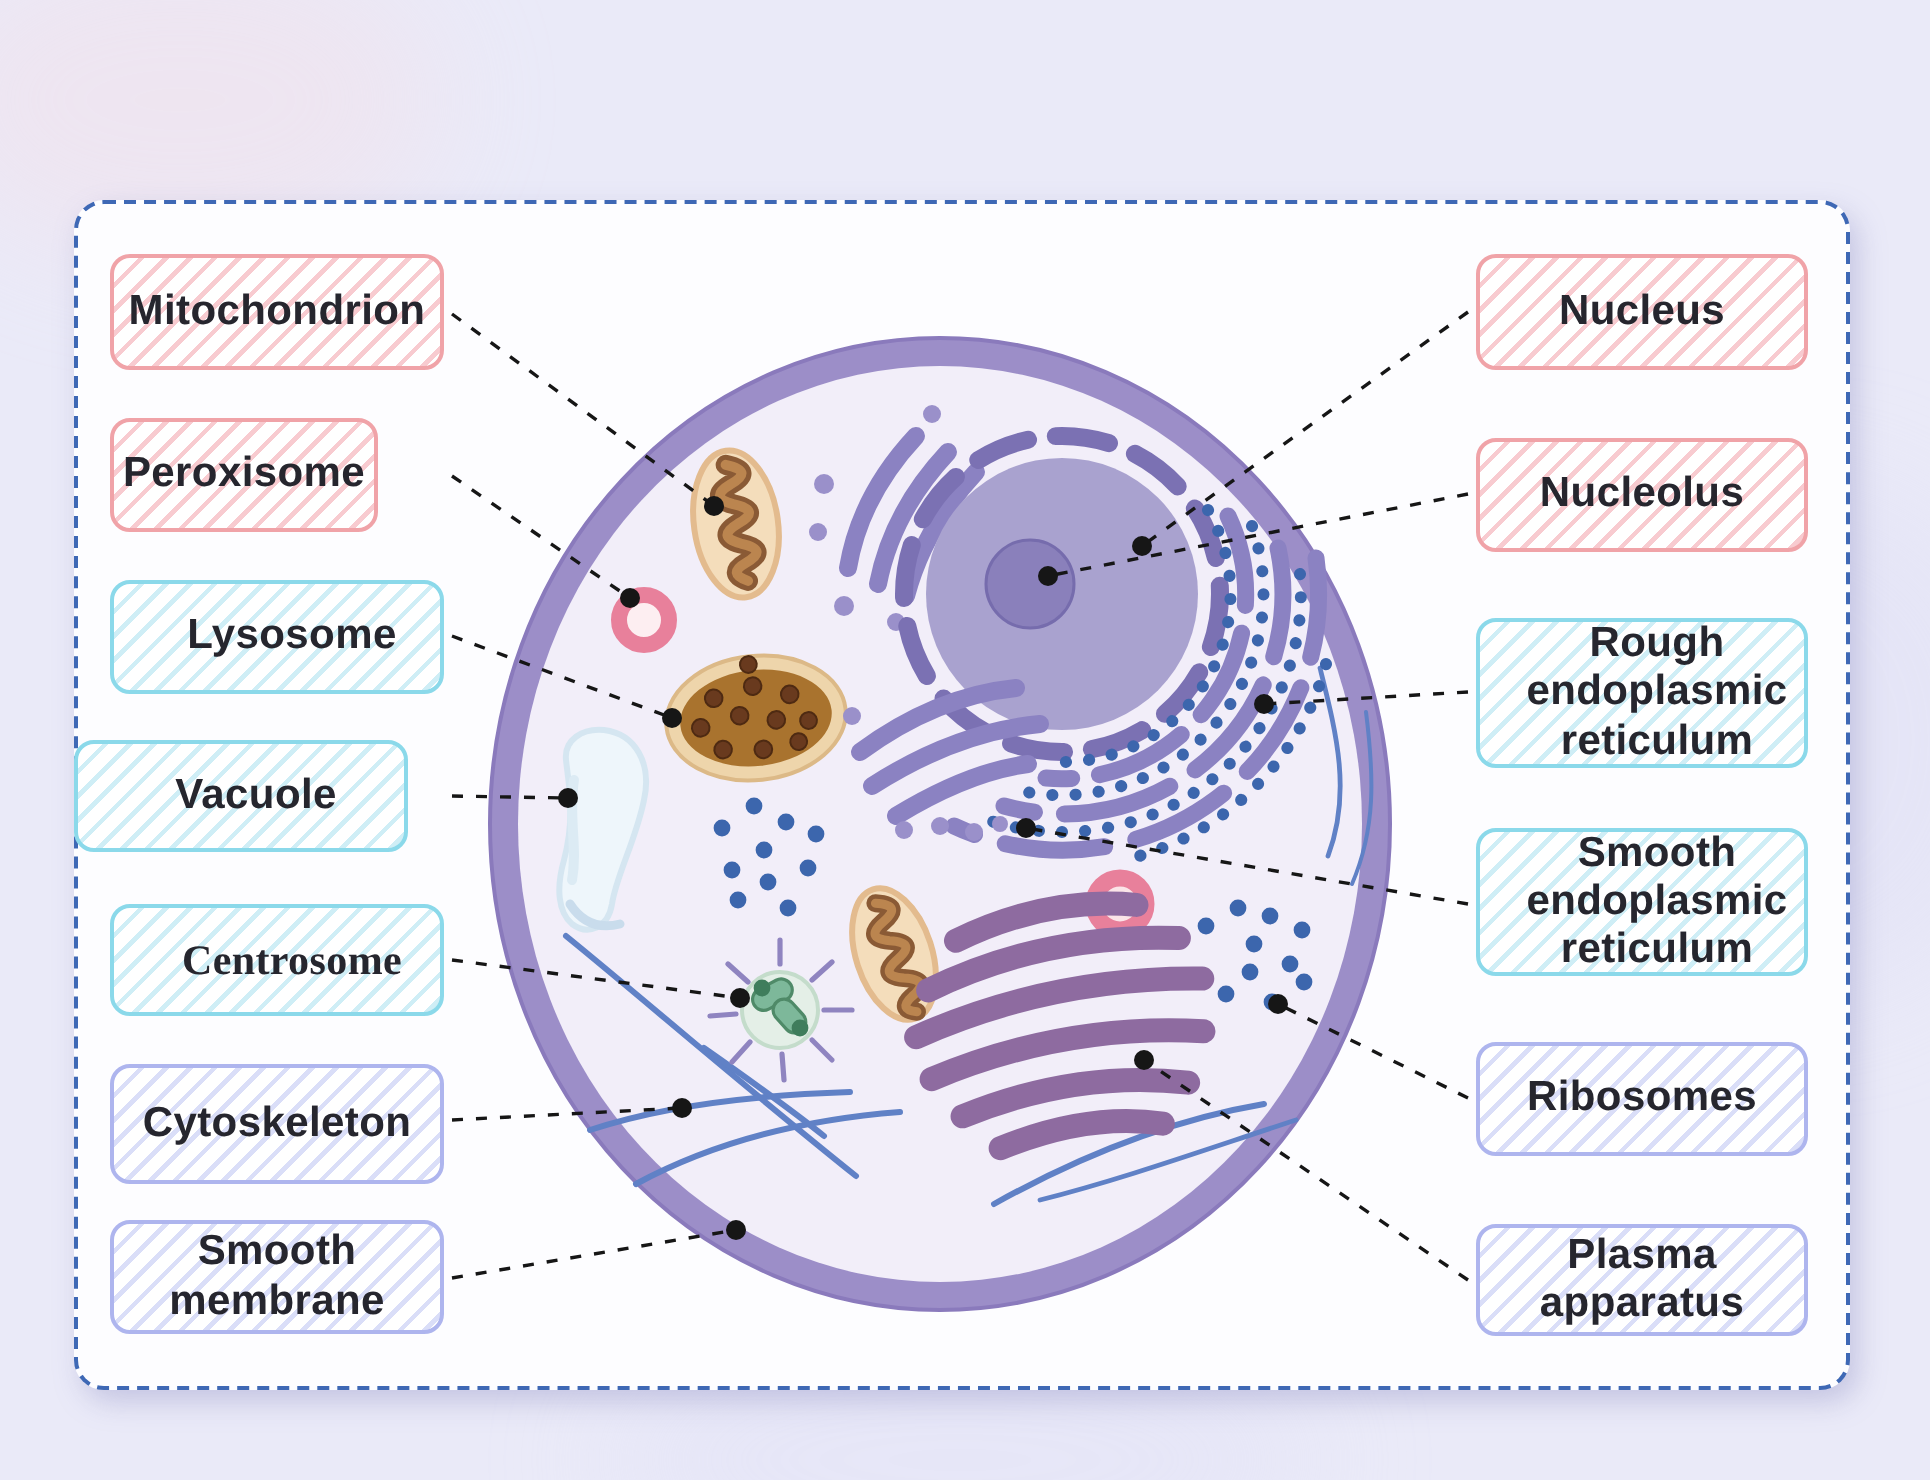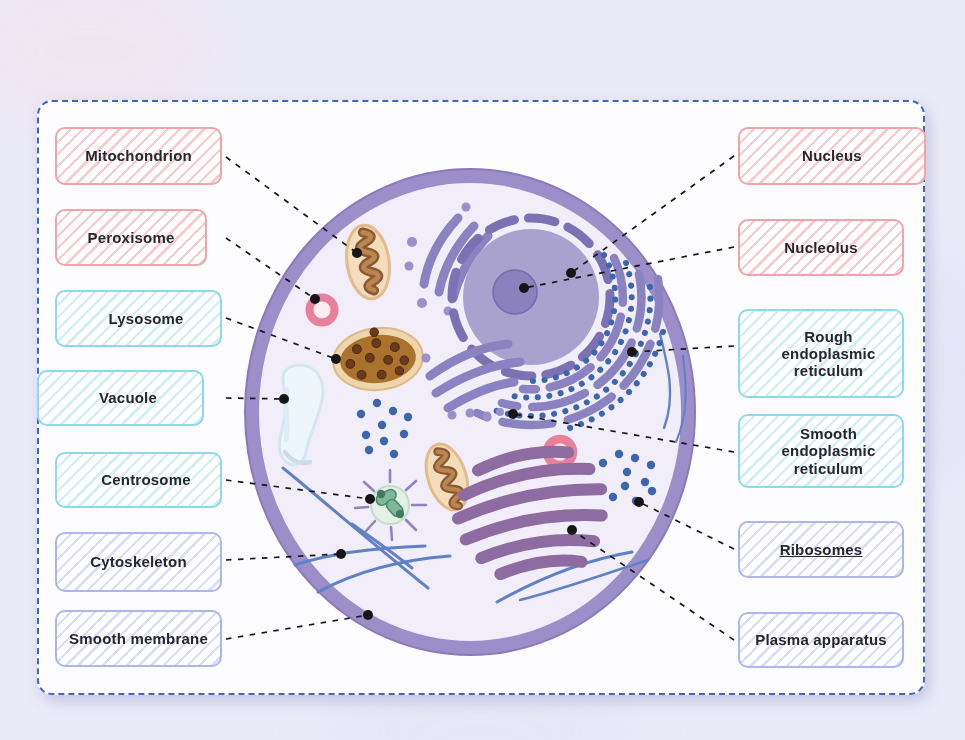--- a/index.html
+++ b/index.html
@@ -22,21 +22,21 @@
   }
   #cellsvg{position:absolute;left:0;top:0;width:965px;height:740px;}
   .label{
     position:absolute;
     display:flex;align-items:center;justify-content:center;
     text-align:center;
     box-sizing:border-box;
     border-radius:10px;
     padding:3px 8px;
     font-weight:bold;
-    font-size:15px;
+    font-size:21px;
     line-height:1.15;
     color:#26262e;
     letter-spacing:.2px;
   }
   .label.pink{
     border:2.5px solid #f0a3a8;
     background:repeating-linear-gradient(135deg,#f8cbd0 0 2.3px,#ffffff 2.3px 8.6px);
   }
   .label.cyan{
     border:2.5px solid #8bd9ea;
@@ -277,51 +277,51 @@
       <circle cx="632" cy="352" r="5"></circle>
       <circle cx="513" cy="414" r="5"></circle>
       <circle cx="639" cy="502" r="5"></circle>
       <circle cx="572" cy="530" r="5"></circle>
     </g>
   </svg>
 
   <div class="label pink" style="left:55px;top:127px;width:167px;height:58px;">
     <span>Mitochondrion</span>
     </div>
-  <div class="label pink" style="left:55px;top:209px;width:152px;height:57px;text-align:right;">
+  <div class="label pink" style="left:55px;top:209px;width:134px;height:57px;text-align:right;">
     <span>Peroxisome</span>
     </div>
   <div class="label cyan" style="left:55px;top:290px;width:167px;height:57px;">
     <span>Lysosome</span>
     </div>
   <div class="label cyan" style="left:37px;top:370px;width:167px;height:56px;">
     <span>Vacuole</span>
     </div>
-  <div class="label cyan" style="left:55px;top:452px;width:167px;height:56px;">
+  <div class="label cyan" style="left:55px;top:452px;width:167px;height:56px;font-family:Liberation Serif, serif;">
     <span>Centrosome</span>
     </div>
   <div class="label lav" style="left:55px;top:532px;width:167px;height:60px;">
     <span>Cytoskeleton</span>
     </div>
   <div class="label lav" style="left:55px;top:610px;width:167px;height:57px;">
     <span>Smooth membrane</span>
     </div>
 
-  <div class="label pink" style="left:738px;top:127px;width:188px;height:58px;">
+  <div class="label pink" style="left:738px;top:127px;width:166px;height:58px;">
     <span>Nucleus</span>
     </div>
   <div class="label pink" style="left:738px;top:219px;width:166px;height:57px;text-align:right;">
     <span>Nucleolus</span>
     </div>
-  <div class="label cyan" style="left:738px;top:309px;width:166px;height:89px;">
+  <div class="label cyan" style="left:738px;top:309px;width:166px;height:75px;">
     <span>Rough endoplasmic reticulum</span>
     </div>
   <div class="label cyan" style="left:738px;top:414px;width:166px;height:74px;">
     <span>Smooth endoplasmic reticulum</span>
     </div>
-  <div class="label lav" style="left:738px;top:521px;width:166px;height:57px;text-decoration:underline;">
+  <div class="label lav" style="left:738px;top:521px;width:166px;height:57px;">
     <span>Ribosomes</span>
     </div>
   <div class="label lav" style="left:738px;top:612px;width:166px;height:56px;">
     <span>Plasma apparatus</span>
     </div>
 
 </div>
 
 </body></html>

